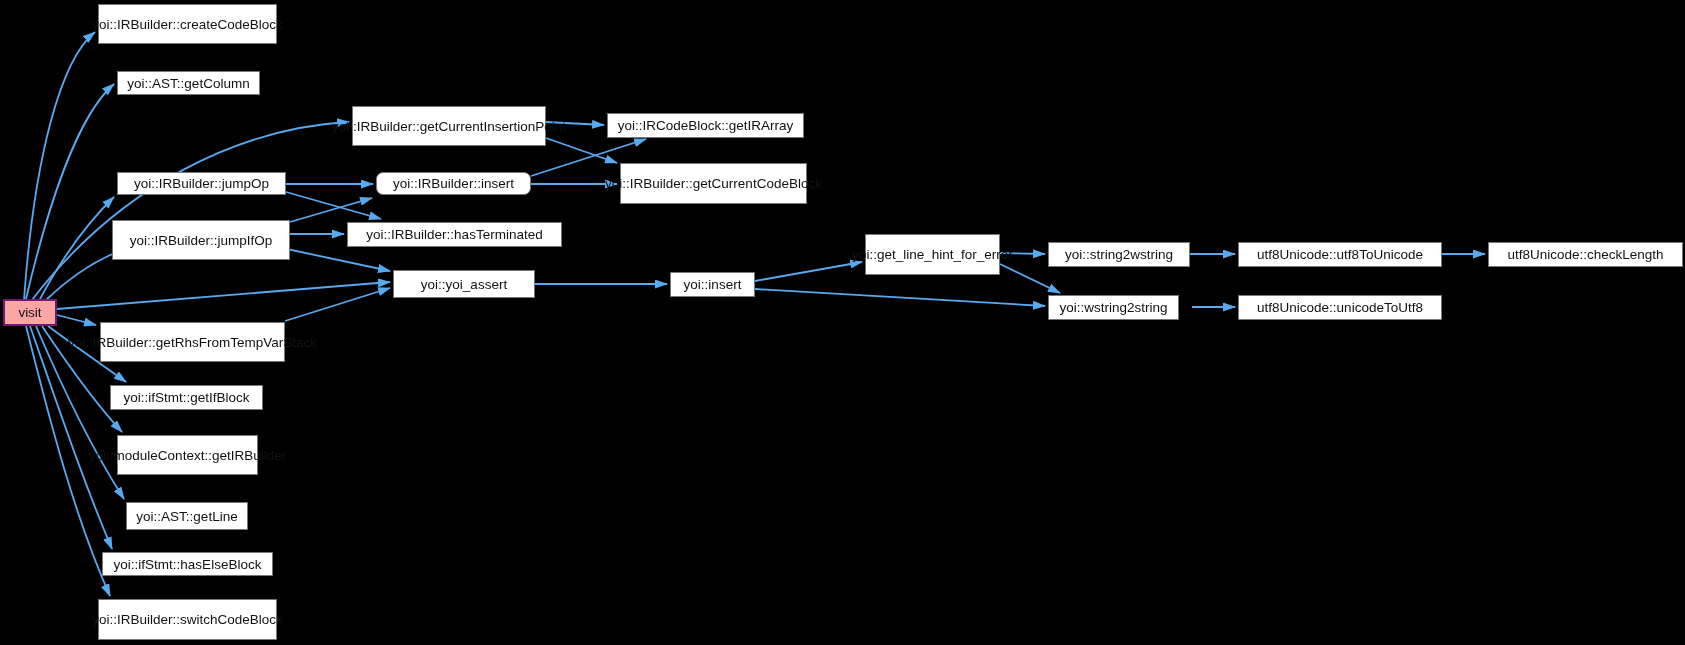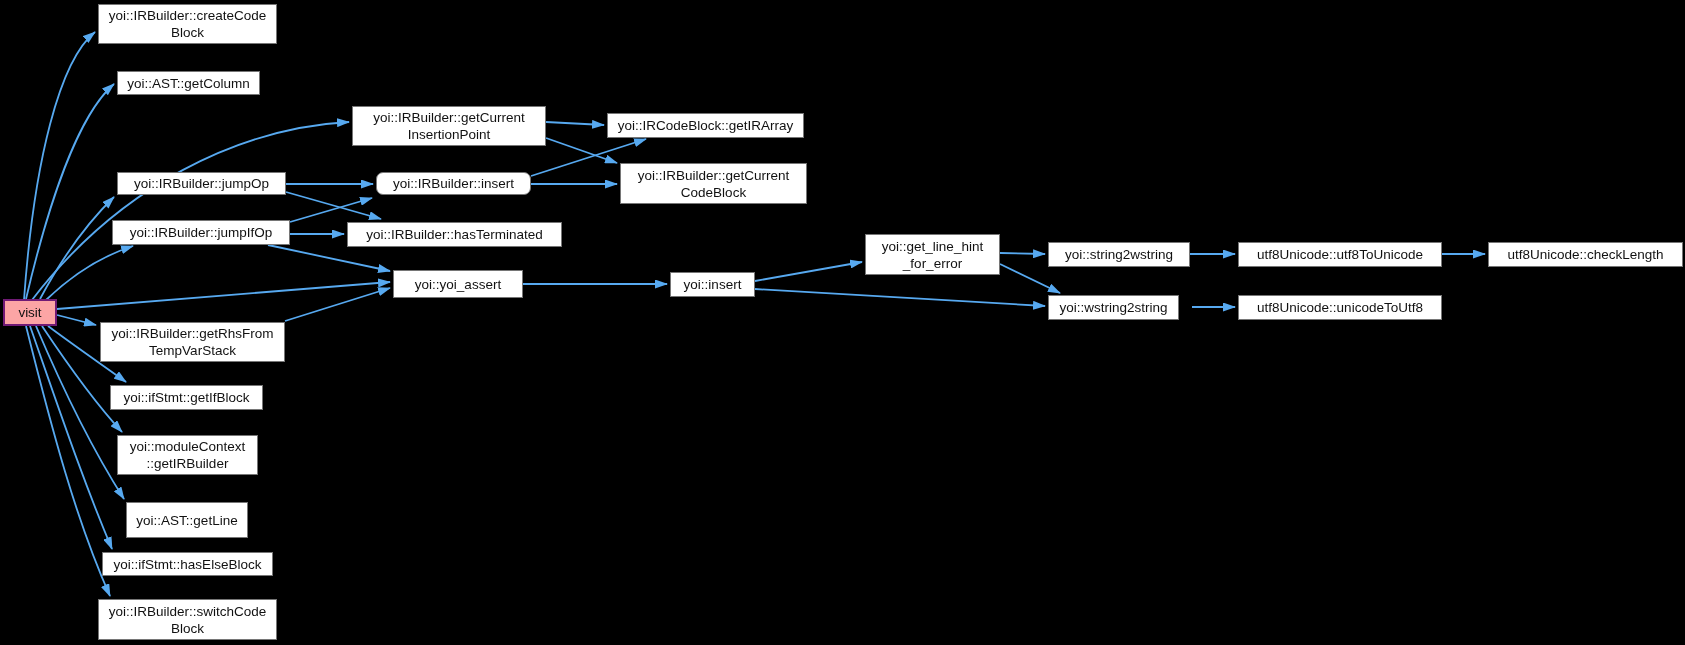--- a/index.html
+++ b/index.html
@@ -1,21 +1,21 @@
 <!DOCTYPE html>
 <html><head>
 <meta charset="utf-8">
 <style>
   html,body{margin:0;padding:0;background:#000;}
   .stage{position:relative;overflow:hidden;background:#000;
          font-family:"Liberation Sans", sans-serif;}
   .edge-layer{position:absolute;left:0;top:0;}
   .node{position:absolute;box-sizing:border-box;background:#fff;
         border:1.5px solid #767676;color:#111;
-        display:flex;flex-direction:column;align-items:center;justify-content:center;
+        display:flex;flex-direction:row;align-items:center;justify-content:center;
         font-size:13.5px;line-height:1.26;text-align:center;white-space:nowrap;
         cursor:pointer;}
   .node.root{background:#fca5a5;border:2px solid #701a75;cursor:default;}
   .node .ln{display:block;}
 </style>
 </head>
 <body>
 
 <div class="stage" id="stage" style="width: 1685px; height: 645px; background: rgb(0, 0, 0);">
   <svg class="edge-layer" id="edge-layer" width="1685" height="645" viewBox="0 0 1685 645">
@@ -76,27 +76,27 @@
       <div class="node" title="yoi::IRBuilder::insert" style="left: 376px; top: 172px; width: 155px; height: 23px; border-radius: 7px;">
         <span class="ln">yoi::IRBuilder::insert</span>
       </div>
       <div class="node" title="yoi::IRCodeBlock::getIRArray" style="left: 607px; top: 113px; width: 197px; height: 25px;">
         <span class="ln">yoi::IRCodeBlock::getIRArray</span>
       </div>
       <div class="node" title="yoi::IRBuilder::getCurrentCodeBlock" style="left: 620px; top: 163px; width: 187px; height: 41px;">
         <span class="ln">yoi::IRBuilder::getCurrent</span>
         <span class="ln">CodeBlock</span>
       </div>
-      <div class="node" title="yoi::IRBuilder::jumpIfOp" style="left: 112px; top: 220px; width: 178px; height: 25px;">
+      <div class="node" title="yoi::IRBuilder::jumpIfOp" style="left: 112px; top: 220px; width: 178px; height: 40px;">
         <span class="ln">yoi::IRBuilder::jumpIfOp</span>
       </div>
       <div class="node" title="yoi::IRBuilder::hasTerminated" style="left: 347px; top: 222px; width: 215px; height: 25px;">
         <span class="ln">yoi::IRBuilder::hasTerminated</span>
       </div>
-      <div class="node" title="yoi::yoi_assert" style="left: 393px; top: 270px; width: 130px; height: 28px;">
+      <div class="node" title="yoi::yoi_assert" style="left: 393px; top: 270px; width: 142px; height: 28px;">
         <span class="ln">yoi::yoi_assert</span>
       </div>
       <div class="node" title="yoi::panic" style="left: 670px; top: 272px; width: 85px; height: 25px;">
         <span class="ln">yoi::insert</span>
       </div>
       <div class="node" title="yoi::get_line_hint_for_error" style="left: 865px; top: 234px; width: 135px; height: 41px;">
         <span class="ln">yoi::get_line_hint</span>
         <span class="ln">_for_error</span>
       </div>
       <div class="node" title="yoi::string2wstring" style="left: 1048px; top: 242px; width: 142px; height: 25px;">
@@ -118,21 +118,21 @@
         <span class="ln">yoi::IRBuilder::getRhsFrom</span>
         <span class="ln">TempVarStack</span>
       </div>
       <div class="node" title="yoi::ifStmt::getIfBlock" style="left: 110px; top: 385px; width: 153px; height: 25px;">
         <span class="ln">yoi::ifStmt::getIfBlock</span>
       </div>
       <div class="node" title="yoi::moduleContext::getIRBuilder" style="left: 117px; top: 435px; width: 141px; height: 40px;">
         <span class="ln">yoi::moduleContext</span>
         <span class="ln">::getIRBuilder</span>
       </div>
-      <div class="node" title="yoi::AST::getLine" style="left: 126px; top: 502px; width: 122px; height: 36px;">
+      <div class="node" title="yoi::AST::getLine" style="left: 126px; top: 502px; width: 122px; height: 28px;">
         <span class="ln">yoi::AST::getLine</span>
       </div>
       <div class="node" title="yoi::ifStmt::hasElseBlock" style="left: 102px; top: 552px; width: 171px; height: 24px;">
         <span class="ln">yoi::ifStmt::hasElseBlock</span>
       </div>
       <div class="node" title="yoi::IRBuilder::switchCodeBlock" style="left: 98px; top: 599px; width: 179px; height: 41px;">
         <span class="ln">yoi::IRBuilder::switchCode</span>
         <span class="ln">Block</span>
       </div>
     </div>

